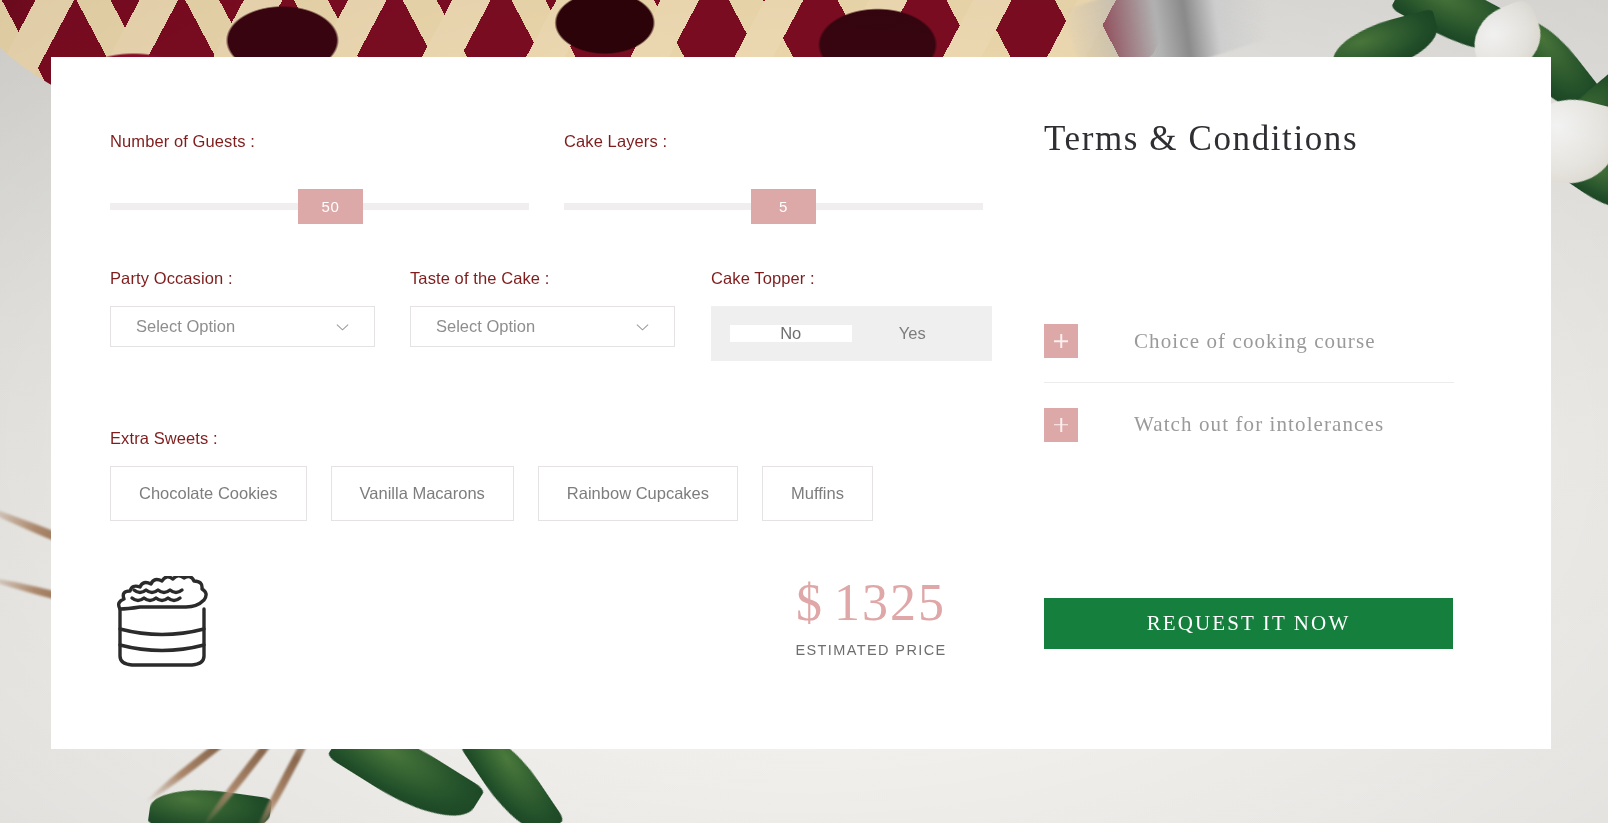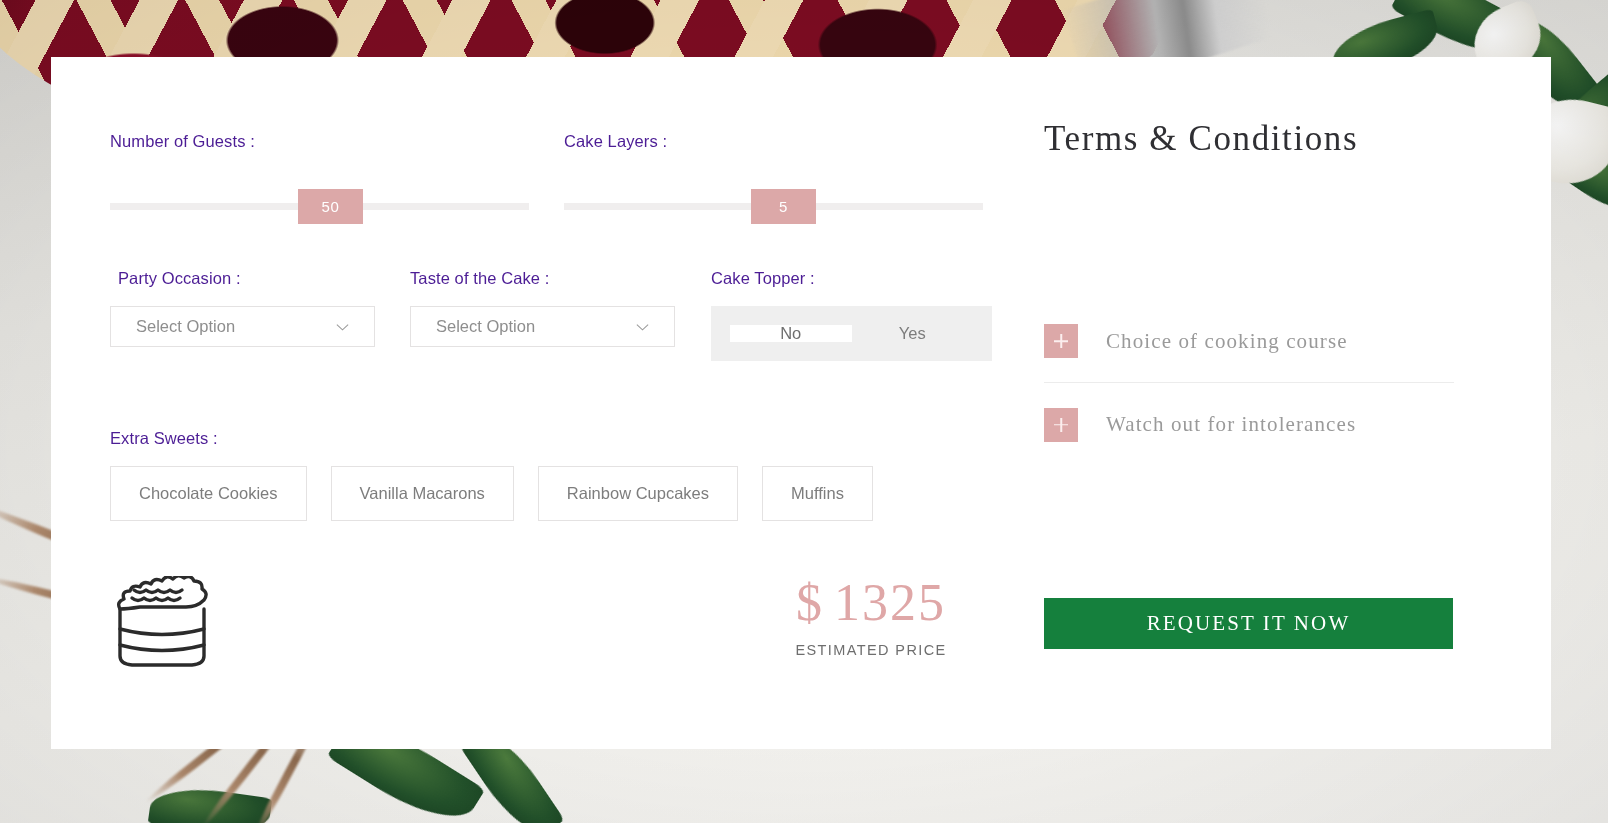--- a/index.html
+++ b/index.html
@@ -83,21 +83,21 @@
     height: 692px;
     background: #ffffff;
   }
 
   
   .left-col { position: absolute; left: 59px; top: 0; width: 940px; }
   .right-col { position: absolute; left: 993px; top: 0; width: 460px; }
 
   .field-label {
     font-size: 16.5px;
-    color: #4c1d95;
+    color: #7f1d1d;
     letter-spacing: .1px;
   }
 
   
   .slider-row { position: absolute; }
   .slider-track {
     position: absolute;
     left: 0; top: 0;
     height: 7px;
     background: #f0eeee;
@@ -226,21 +226,21 @@
     position: relative;
   }
   .acc-plus::before, .acc-plus::after {
     content: "";
     position: absolute;
     background: #fbeeee;
   }
   .acc-plus::before { left: 50%; top: 10px; width: 1.5px; height: 14px; transform: translateX(-50%); }
   .acc-plus::after  { top: 50%; left: 10px; height: 1.5px; width: 14px; transform: translateY(-50%); }
   .acc-label {
-    margin-left: 28px;
+    margin-left: 56px;
     font-family: "Liberation Serif", "DejaVu Serif", serif;
     font-size: 21px;
     color: #9a9a9a;
     letter-spacing: 1.1px;
   }
 
   #request-btn {
     position: absolute;
     left: 0; top: 541px;
     width: 409px; height: 51px;
@@ -295,21 +295,21 @@
 
     <div>
       <div class="field-label" style="position:absolute; left:454px; top:75px;">Cake Layers :</div>
       <div class="slider-row" style="left:454px; top:132px; width:419px; height:35px;">
         <div class="slider-track" style="width:419px; top:14px;"></div>
         <div class="slider-handle" style="left:187px; top:0;">5</div>
       </div>
     </div>
 
     <div>
-      <div class="field-label" style="position:absolute; left:8px; top:212px;">Party Occasion :</div>
+      <div class="field-label" style="position:absolute; left:0; top:212px;">Party Occasion :</div>
       <div class="select-box" style="position:absolute; left:0; top:249px; width:265px;">
         <span class="select-value">Select Option</span>
         <span class="chev">
           <svg viewBox="0 0 16 16" width="15" height="15">
             <path d="M2 5.5 L8 11 L14 5.5" fill="none" stroke="#9b9b9b" stroke-width="1.1"></path>
           </svg>
         </span>
       </div>
     </div>
 

